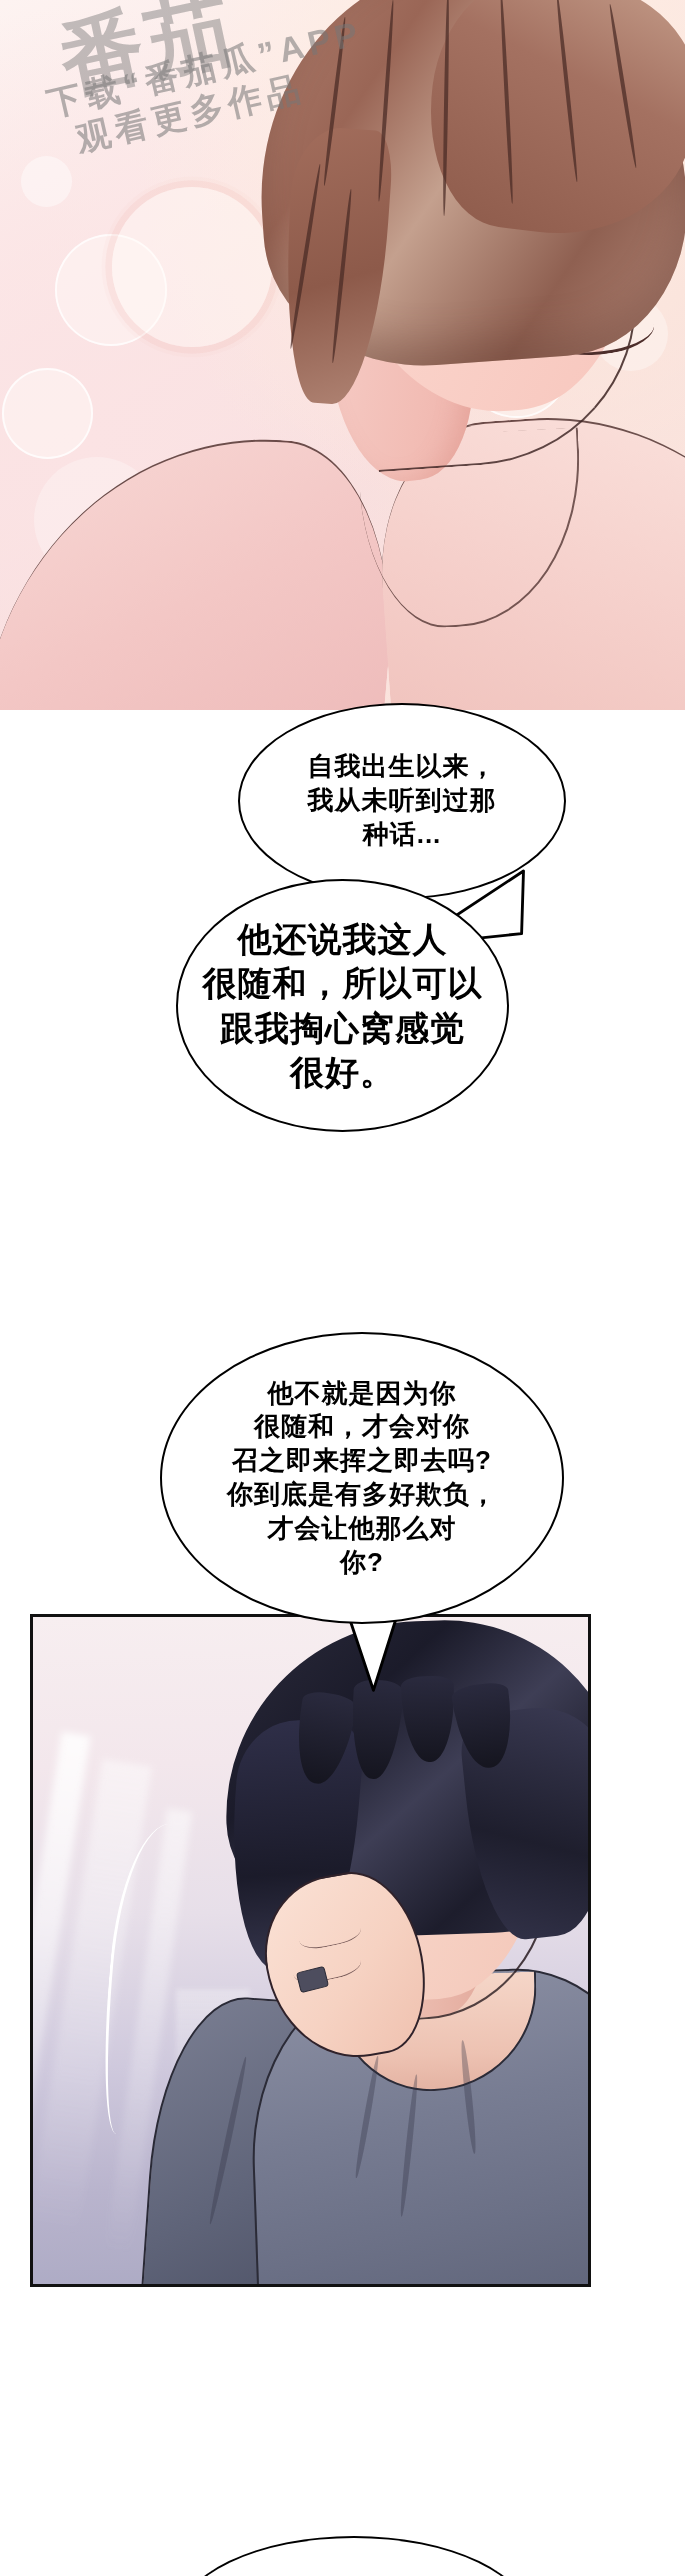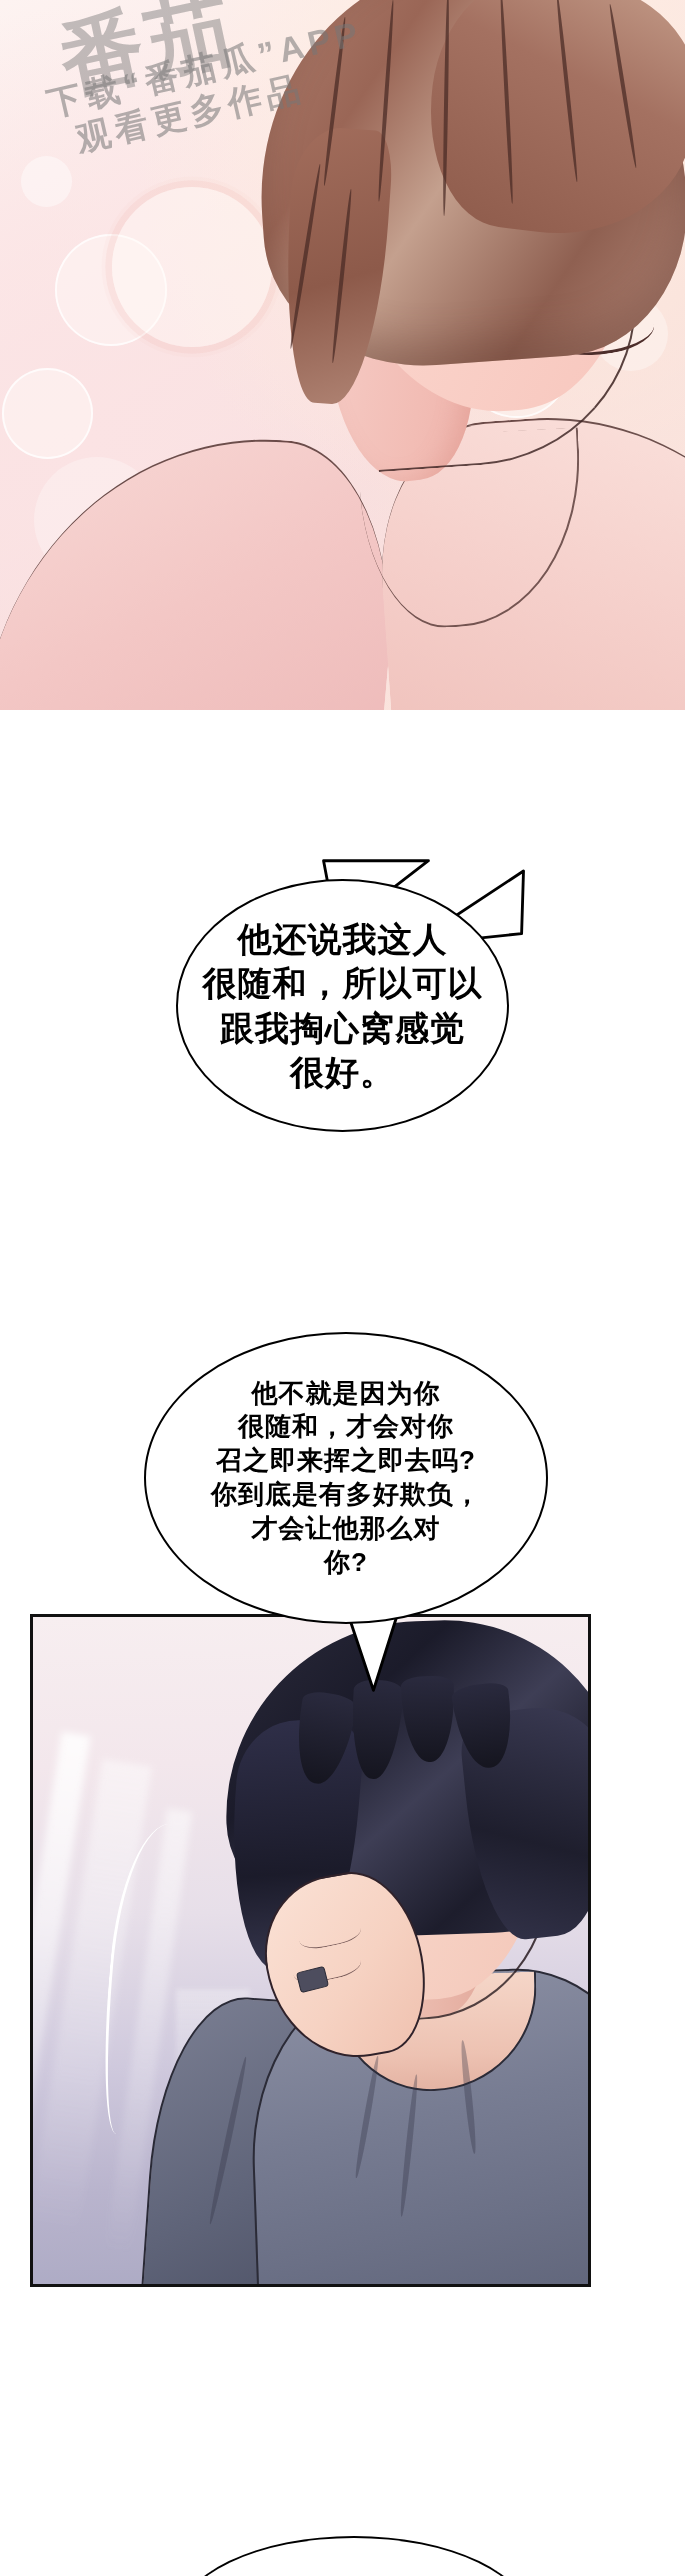--- a/index.html
+++ b/index.html
@@ -314,21 +314,21 @@
     font-weight:bold;
     line-height:1.30;
     letter-spacing:1px;
     white-space:pre-line;
   }
   .bubble.oval{border-radius:50%;}
   .bubble-text{display:block;padding:0 15.2px;}
 
   #b1{left:238px;top:703px;width:328px;height:196px;font-size:26px;}
   #b2{left:176px;top:879px;width:333px;height:253px;font-size:34px;}
-  #b3{left:144px;top:1332px;width:404px;height:292px;font-size:26px;}
+  #b3{left:160px;top:1332px;width:404px;height:292px;font-size:26px;}
   #b4{
     left:177px;top:2536px;width:354px;height:171px;font-size:26px;
     border-bottom:none;
   }
 
   .tail-outline{
     position:absolute;pointer-events:none;
   }
 </style>
 </head>
@@ -426,20 +426,25 @@
       <div class="c2-fold" style="left:297px;top:419px;width:5.7px;height:143px;transform:rotate(6deg);"></div>
       <div class="c2-fold" style="left:356px;top:385px;width:6.7px;height:114px;transform:rotate(-6deg);"></div>
       <div class="c2-fold" style="left:116px;top:400px;width:5.7px;height:171px;transform:rotate(12deg);"></div>
     </div>
   </div>
 
   <svg class="tail-outline" style="left:314px;top:855px;width:124px;height:82px;" viewBox="0 0 130 86">
     <path d="M10 6 L120 6 L24 80 Z" fill="#ffffff" stroke="#000000" stroke-width="3" stroke-linejoin="round"></path>
   </svg>
 
+  <div class="bubble oval" id="b1">
+    <span class="bubble-text">自我出生以来，
+我从未听到过那
+种话...</span>
+  </div>
 
   <svg class="tail-outline" style="left:400px;top:865px;width:133px;height:86px;" viewBox="0 0 140 90">
     <path d="M12 84 L130 6 L128 72 Z" fill="#ffffff" stroke="#000000" stroke-width="3" stroke-linejoin="round"></path>
   </svg>
 
   <div class="bubble oval" id="b2">
     <span class="bubble-text">他还说我这人
 很随和，所以可以
 跟我掏心窝感觉
 很好。</span>

